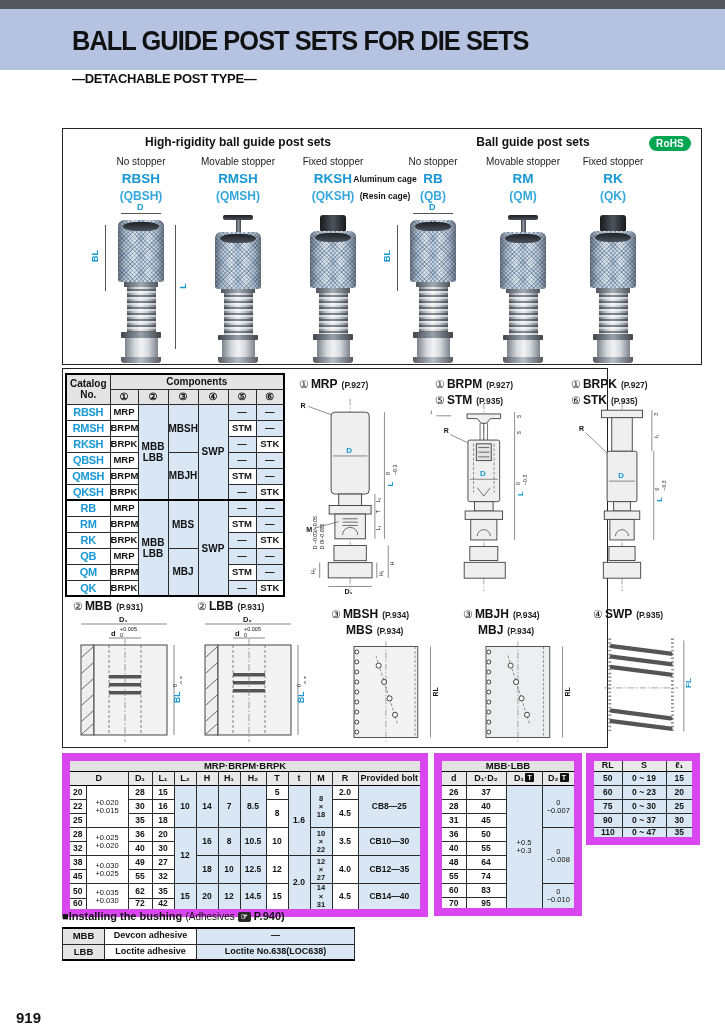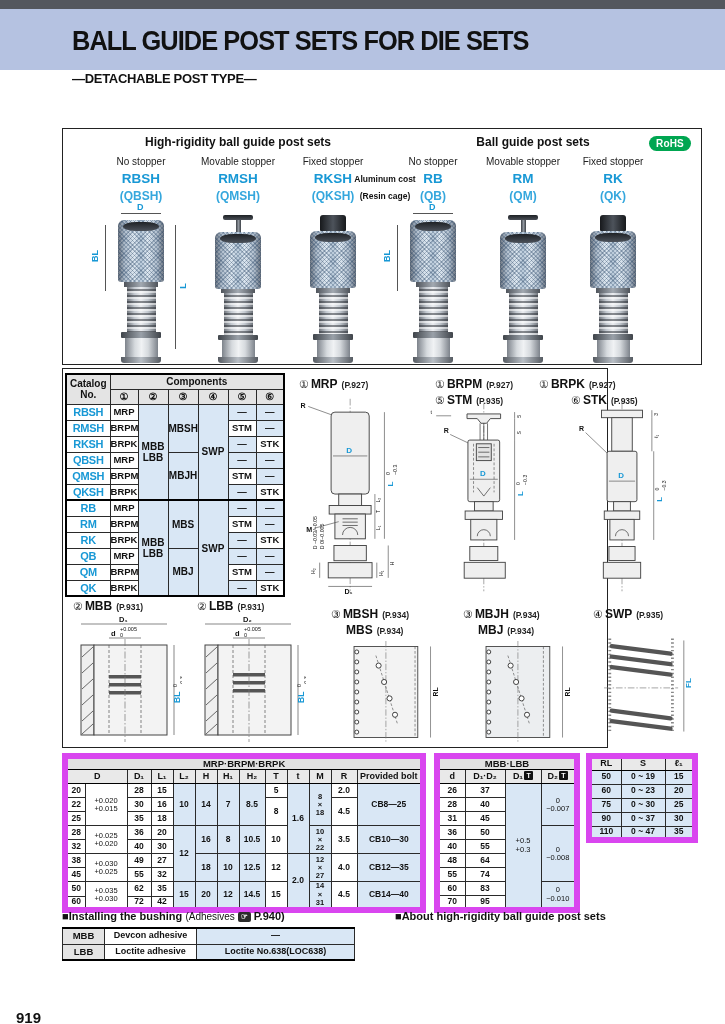--- a/index.html
+++ b/index.html
@@ -76,21 +76,21 @@
   .sY  { font-size:5.5px; fill:#111; font-weight:400; }
   .part { fill:#efefef; stroke:#444; stroke-width:1; }
   .part2 { fill:#e3e3e3; stroke:#444; stroke-width:1; }
   .ln { stroke:#444; stroke-width:.8; }
   .dim { stroke:#555; stroke-width:.7; }
   .cl { stroke:#777; stroke-width:.7; stroke-dasharray:7 2 1.5 2; }
   .dsh { stroke:#555; stroke-width:.7; stroke-dasharray:3 2; }
 
   
   .btbl td { font-size:8.5px; height:14px; background:#fff; }
-  .btbl { border:6px solid #d946ef;padding-left:14px; }
+  .btbl { border:8px solid #d946ef;padding-left:14px; }
   .btbl tr.title td { background:#e2e2e2; font-size:9.5px; height:13px; border-bottom:1.5px solid #000; }
   .btbl tr.head td { background:#e9e9e9; font-size:9px; height:14px; border-bottom:1.5px solid #000; }
   .btbl td.sp { background:#d9e7f5; }
   .btbl td.tol { font-size:7.5px; font-weight:400; }
   .maintbl { position:absolute; left:62px; top:753px; width:362px; }
   .bushtbl { position:absolute; left:434px; top:753px; width:142px; }
   .rltbl   { position:absolute; left:586px; top:753px; width:106px; }
   .rltbl td { background:#d9e7f5; }
   .rltbl tr.head td { background:#e9e9e9; }
   .tolbox { display:inline-block; background:#111; color:#fff; font-size:7px; font-weight:700; width:9px; height:9px; line-height:9px; border-radius:1px; margin-left:1px; vertical-align:1px; }
@@ -136,21 +136,21 @@
   <div class="code" style="left:460px">RM</div>
   <div class="code" style="left:550px">RK</div>
 
   <div class="altcode" style="left:78px">(QBSH)</div>
   <div class="altcode" style="left:175px">(QMSH)</div>
   <div class="altcode" style="left:270px">(QKSH)</div>
   <div class="altcode" style="left:370px">(QB)</div>
   <div class="altcode" style="left:460px">(QM)</div>
   <div class="altcode" style="left:550px">(QK)</div>
 
-  <div class="cage-note" style="left:322px; top:45px">Aluminum cost</div>
+  <div class="cage-note" style="left:322px; top:45px">Aluminum cage</div>
   <div class="cage-note" style="left:322px; top:62px">(Resin cage)</div>
 
   <div class="post" style="left:46px">
     <div class="cage">
         <div class="cage-top"></div>
       </div>
     <div class="neckp"></div>
       <div class="shaft"></div>
     <div class="flangep"></div>
       <div class="basep"></div>
@@ -338,21 +338,21 @@
 
   <div class="dtitle" style="left:236px; top:8px">
     <span class="n">①</span><span>MRP</span><span class="p">(P.927)</span>
   </div>
   <div class="dtitle" style="left:372px; top:8px">
     <span class="n">①</span><span>BRPM</span><span class="p">(P.927)</span>
   </div>
   <div class="dtitle" style="left:372px; top:24px">
     <span class="n">⑤</span><span>STM</span><span class="p">(P.935)</span>
   </div>
-  <div class="dtitle" style="left:476px; top:8px">
+  <div class="dtitle" style="left:508px; top:8px">
     <span class="n">①</span><span>BRPK</span><span class="p">(P.927)</span>
   </div>
   <div class="dtitle" style="left:508px; top:24px">
     <span class="n">⑥</span><span>STK</span><span class="p">(P.935)</span>
   </div>
 
   <svg class="abs" style="left:226px; top:26px" width="128" height="200" viewBox="0 0 130 210">
     <line class="cl" x1="62" y1="4" x2="62" y2="206"></line>
     <text class="sT" x="10" y="14">R</text>
     <line class="dim" x1="18" y1="12" x2="43" y2="21"></line>
@@ -854,16 +854,15 @@
       </tr>
   <tr>
         <td class="k">LBB</td>
         <td>Loctite adhesive</td>
         <td class="v2">Loctite No.638(LOC638)</td>
       </tr>
 </tbody>
   </table>
 
 <div class="about">
-  <div class="note-title">■About high-rigidity ball guide post sets</div>
 </div>
 
 <div class="pageno">919</div>
 
 </body></html>

